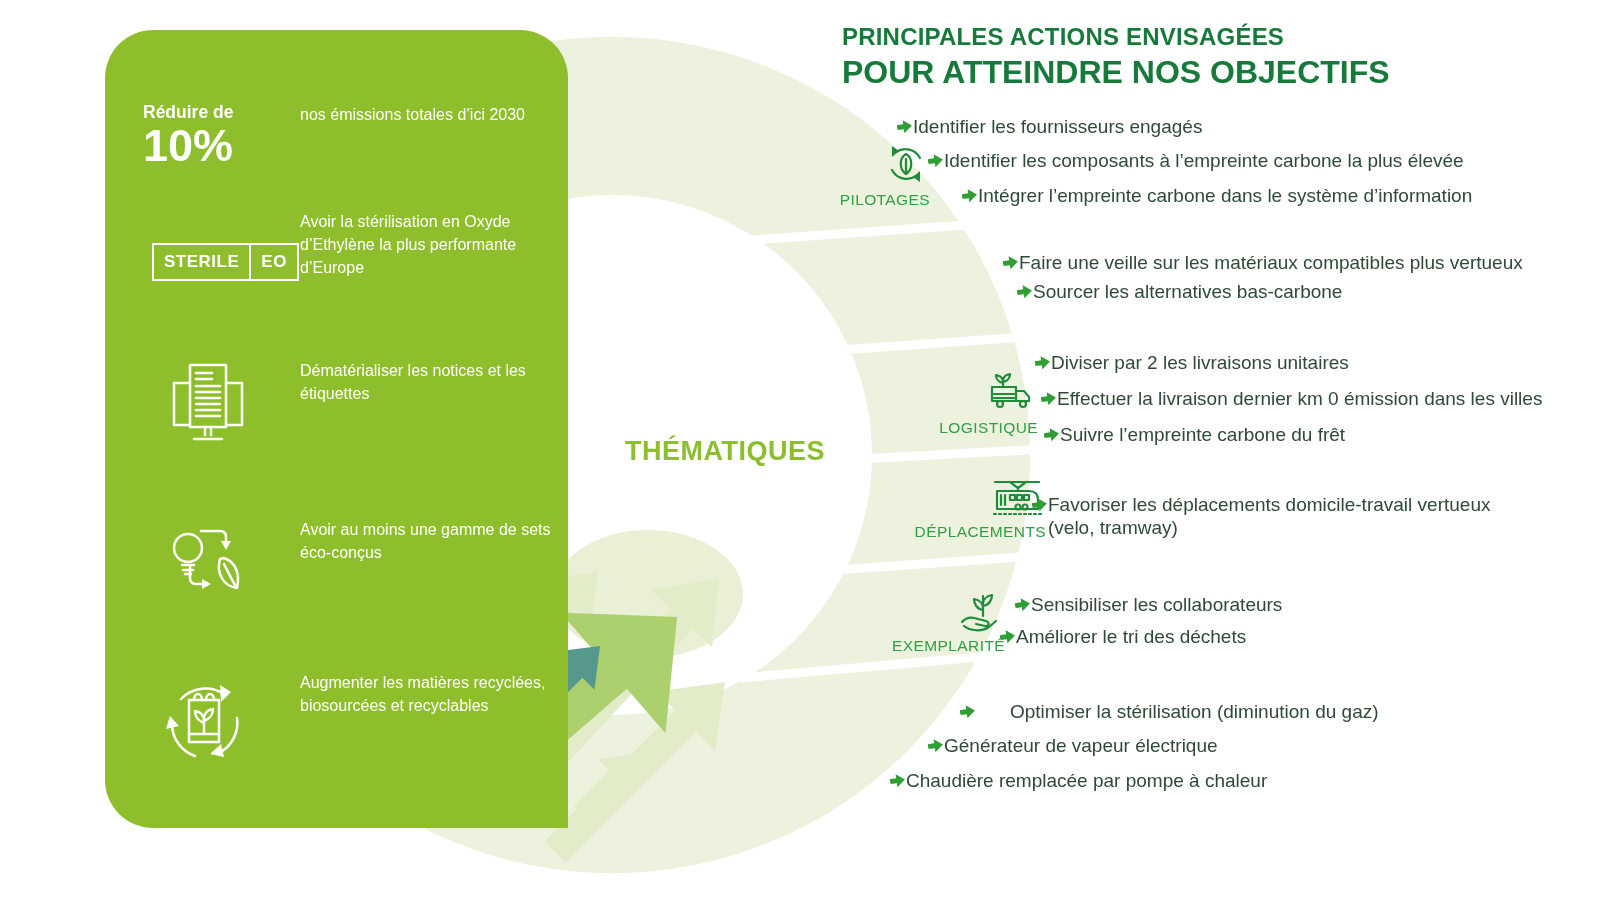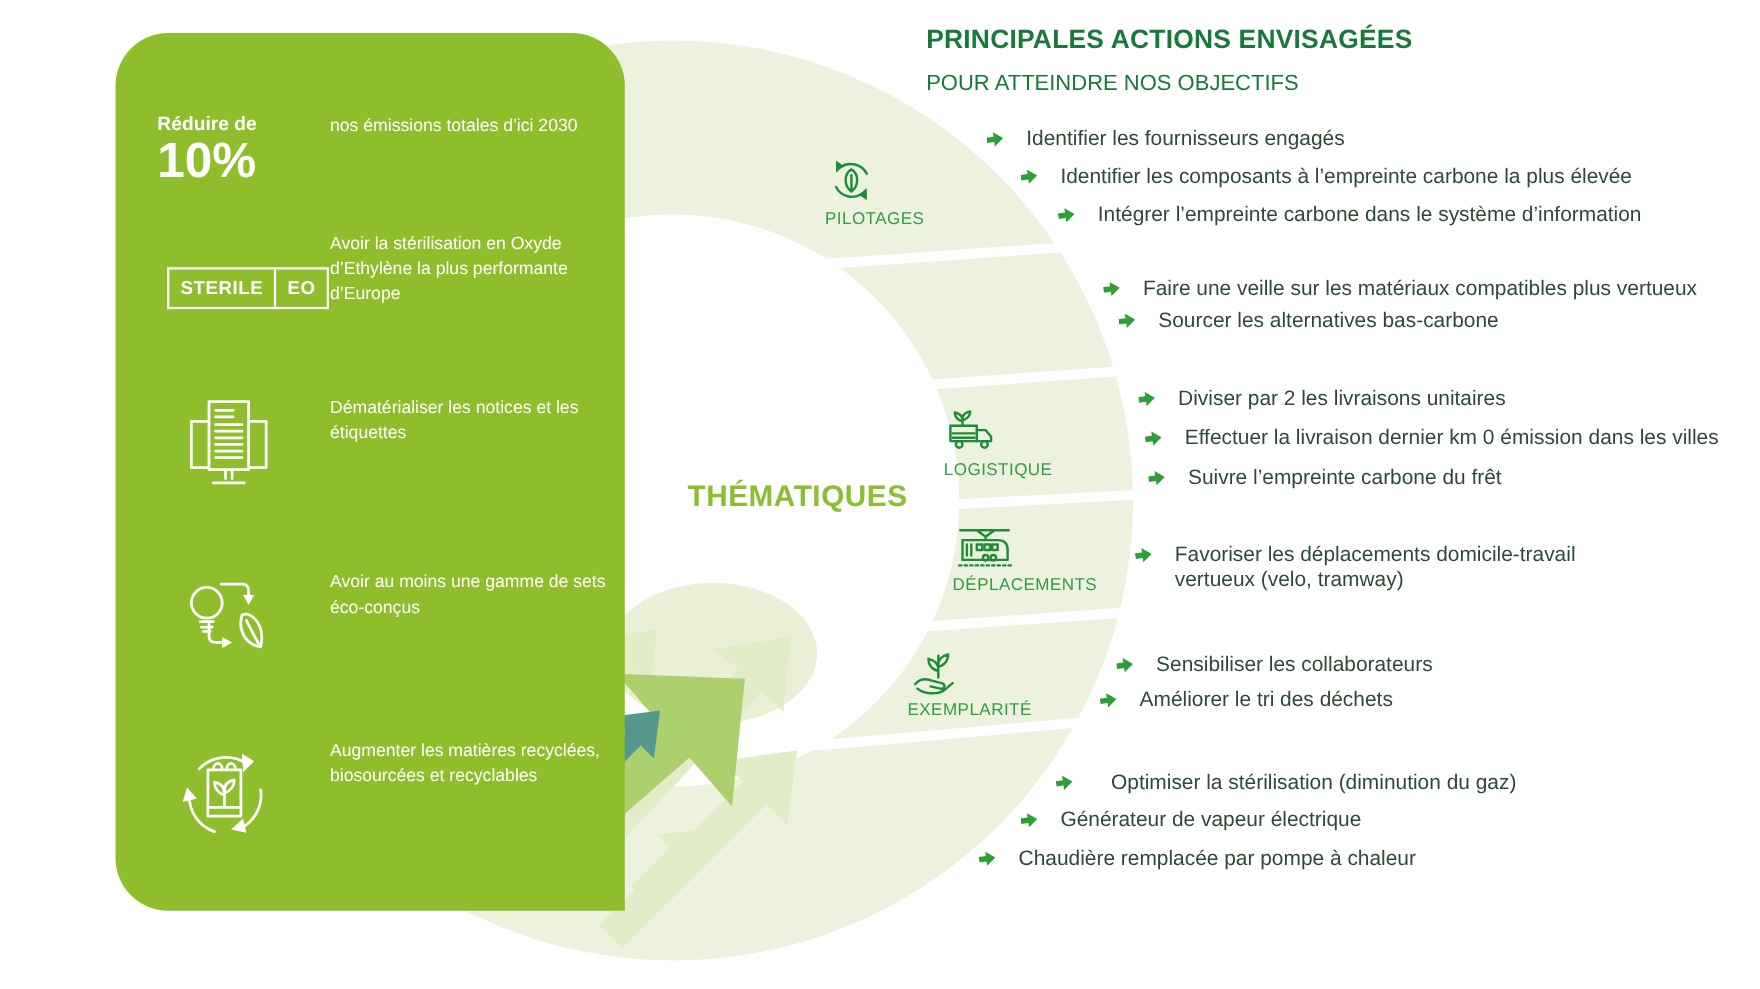--- a/index.html
+++ b/index.html
@@ -34,36 +34,36 @@
   .pi-fill{fill:#fff;stroke:none}
   .pi-mask{fill:var(--panel_green)}
 
   
   .thematiques{position:absolute;left:610px;top:436px;width:230px;text-align:center;
     font-size:27px;font-weight:700;letter-spacing:.5px;color:var(--lime_text)}
 
   
   .heading{position:absolute;left:842px;top:23px;color:var(--heading_green)}
   .heading .l1{font-size:24px;font-weight:700;letter-spacing:.2px}
-  .heading .l2{font-size:20px;font-weight:400;margin-top:14px}
-
-  
-  .theme{position:absolute;width:180px;display:flex;flex-direction:column;align-items:flex-start;gap:3px}
+  .heading .l2{font-size:32px;font-weight:700;margin-top:3px}
+
+  
+  .theme{position:absolute;width:180px;display:flex;flex-direction:column;align-items:flex-end;gap:3px}
   .theme .t-label{font-size:15.5px;letter-spacing:.4px;color:var(--category_green);white-space:nowrap}
   .gi{stroke:var(--icon_green);stroke-width:2.2;fill:none;stroke-linecap:round;stroke-linejoin:round}
   .gi-fill{fill:var(--icon_green);stroke:none}
   .t-0{left:750px;top:140px}
   .t-1{left:827px;top:248px}
   .t-2{left:858px;top:370px}
   .t-3{left:866px;top:476px}
   .t-4{left:825px;top:586px}
   .t-5{left:728px;top:698px}
 
   
-  .act{position:absolute;display:flex;gap:20px;align-items:flex-start;
+  .act{position:absolute;display:flex;gap:0;align-items:flex-start;
     font-size:19px;line-height:23px;color:var(--body_text);white-space:nowrap}
   .act .b{flex:0 0 auto;margin-top:4px;transform:rotate(-8deg);fill:var(--bullet_green)}
   .a-0-0{left:897px;top:115px}
   .a-0-1{left:928px;top:149px}
   .a-0-2{left:962px;top:184px}
   .a-1-0{left:1003px;top:251px}
   .a-1-1{left:1017px;top:280px}
   .a-2-0{left:1035px;top:351px}
   .a-2-1{left:1041px;top:387px}
   .a-2-2{left:1044px;top:423px}

